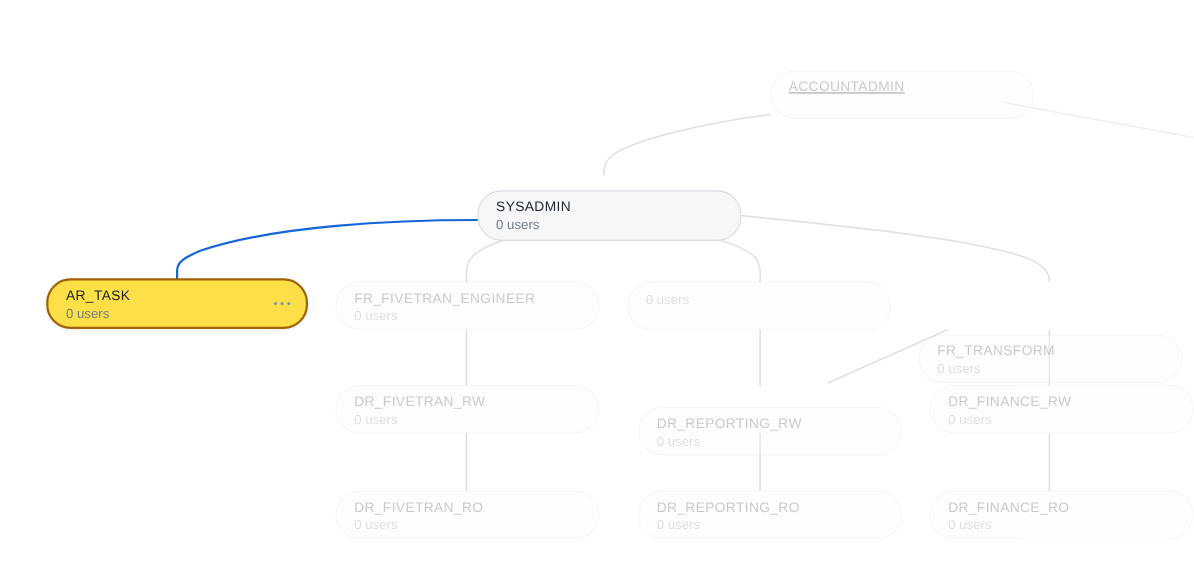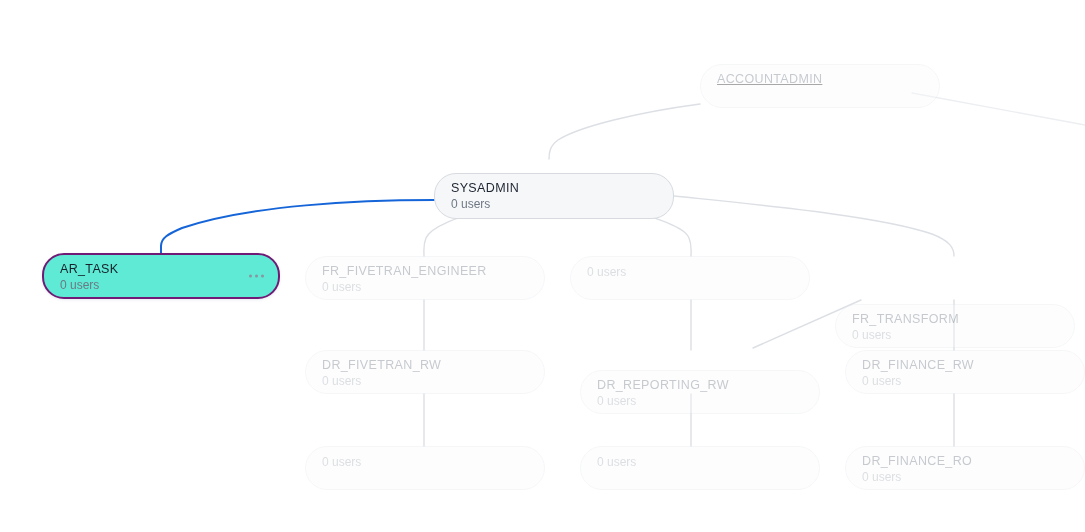--- a/index.html
+++ b/index.html
@@ -60,22 +60,22 @@
     border-color: #d7dbe0;
   }
   .node.active .node-title {
     color: #1d2530;
   }
   .node.active .node-sub {
     color: #6e7884;
   }
   
   .node.selected {
-    background: #5eead4;
-    border: 2px solid #701a75;
+    background: #fde047;
+    border: 2px solid #a16207;
     box-shadow: 0 1px 3px rgba(20, 70, 140, 0.10);
   }
   .node.selected .node-title {
     color: #17202b;
     font-weight: normal;
   }
   .node.selected .node-sub {
     color: #6e7884;
   }
   .kebab {
@@ -148,23 +148,25 @@
       </div>
       <div class="node dim" style="left: 580px; top: 370px; width: 240px; height: 44px;">
         <div class="node-title">DR_REPORTING_RW</div>
         <div class="node-sub">0 users</div>
       </div>
       <div class="node dim" style="left: 845px; top: 350px; width: 240px; height: 44px;">
         <div class="node-title">DR_FINANCE_RW</div>
         <div class="node-sub">0 users</div>
       </div>
       <div class="node dim" style="left: 305px; top: 446px; width: 240px; height: 44px;">
+        <div class="node-title">DR_FIVETRAN_RO</div>
         <div class="node-sub">0 users</div>
       </div>
       <div class="node dim" style="left: 580px; top: 446px; width: 240px; height: 44px;">
+        <div class="node-title">DR_REPORTING_RO</div>
         <div class="node-sub">0 users</div>
       </div>
       <div class="node dim" style="left: 845px; top: 446px; width: 240px; height: 44px;">
         <div class="node-title">DR_FINANCE_RO</div>
         <div class="node-sub">0 users</div>
       </div>
     </div>
 </div>
 
 </body></html>

